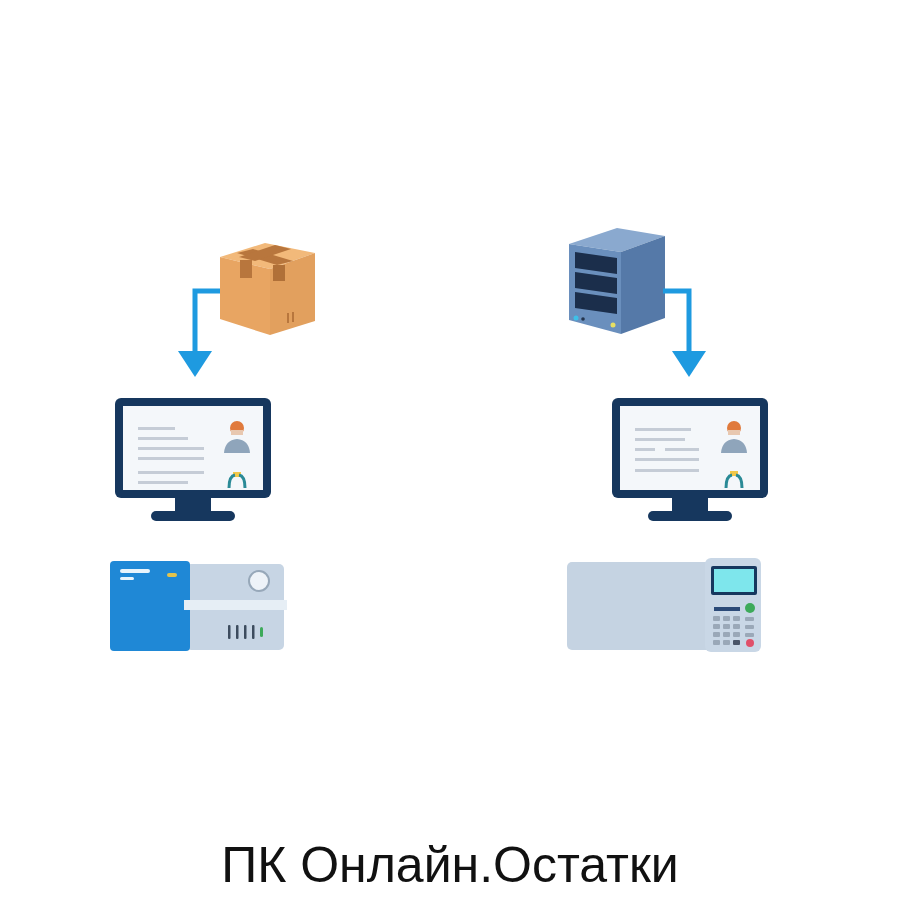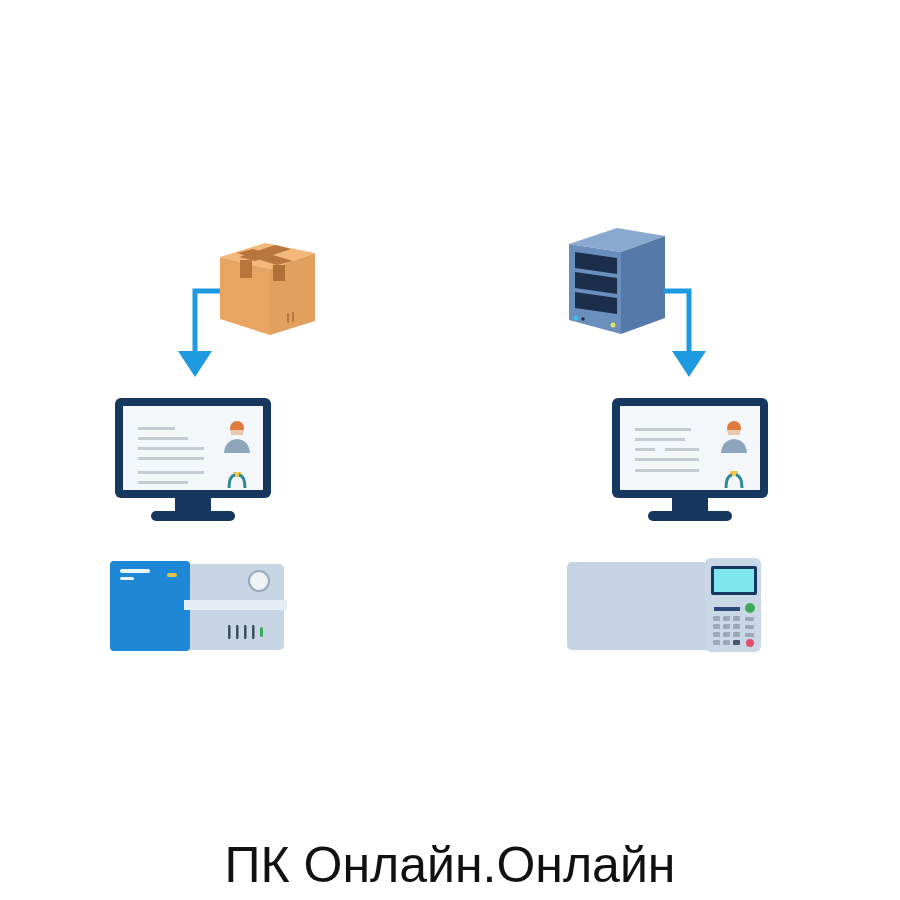--- a/index.html
+++ b/index.html
@@ -128,13 +128,13 @@
       <rect x="158" y="84" width="7" height="5" rx="1"></rect>
       <rect x="180" y="61" width="9" height="4" rx="1"></rect>
       <rect x="180" y="69" width="9" height="4" rx="1"></rect>
       <rect x="180" y="77" width="9" height="4" rx="1"></rect>
     </g>
     <rect x="168" y="84" width="7" height="5" rx="1" fill="#4a5568"></rect>
     <circle cx="185" cy="87" r="4" fill="#e0506a"></circle>
   </svg>
 </div>
 
-<div id="caption">ПК Онлайн.Онлайн</div>
+<div id="caption">ПК Онлайн.Остатки</div>
 
 </body></html>

